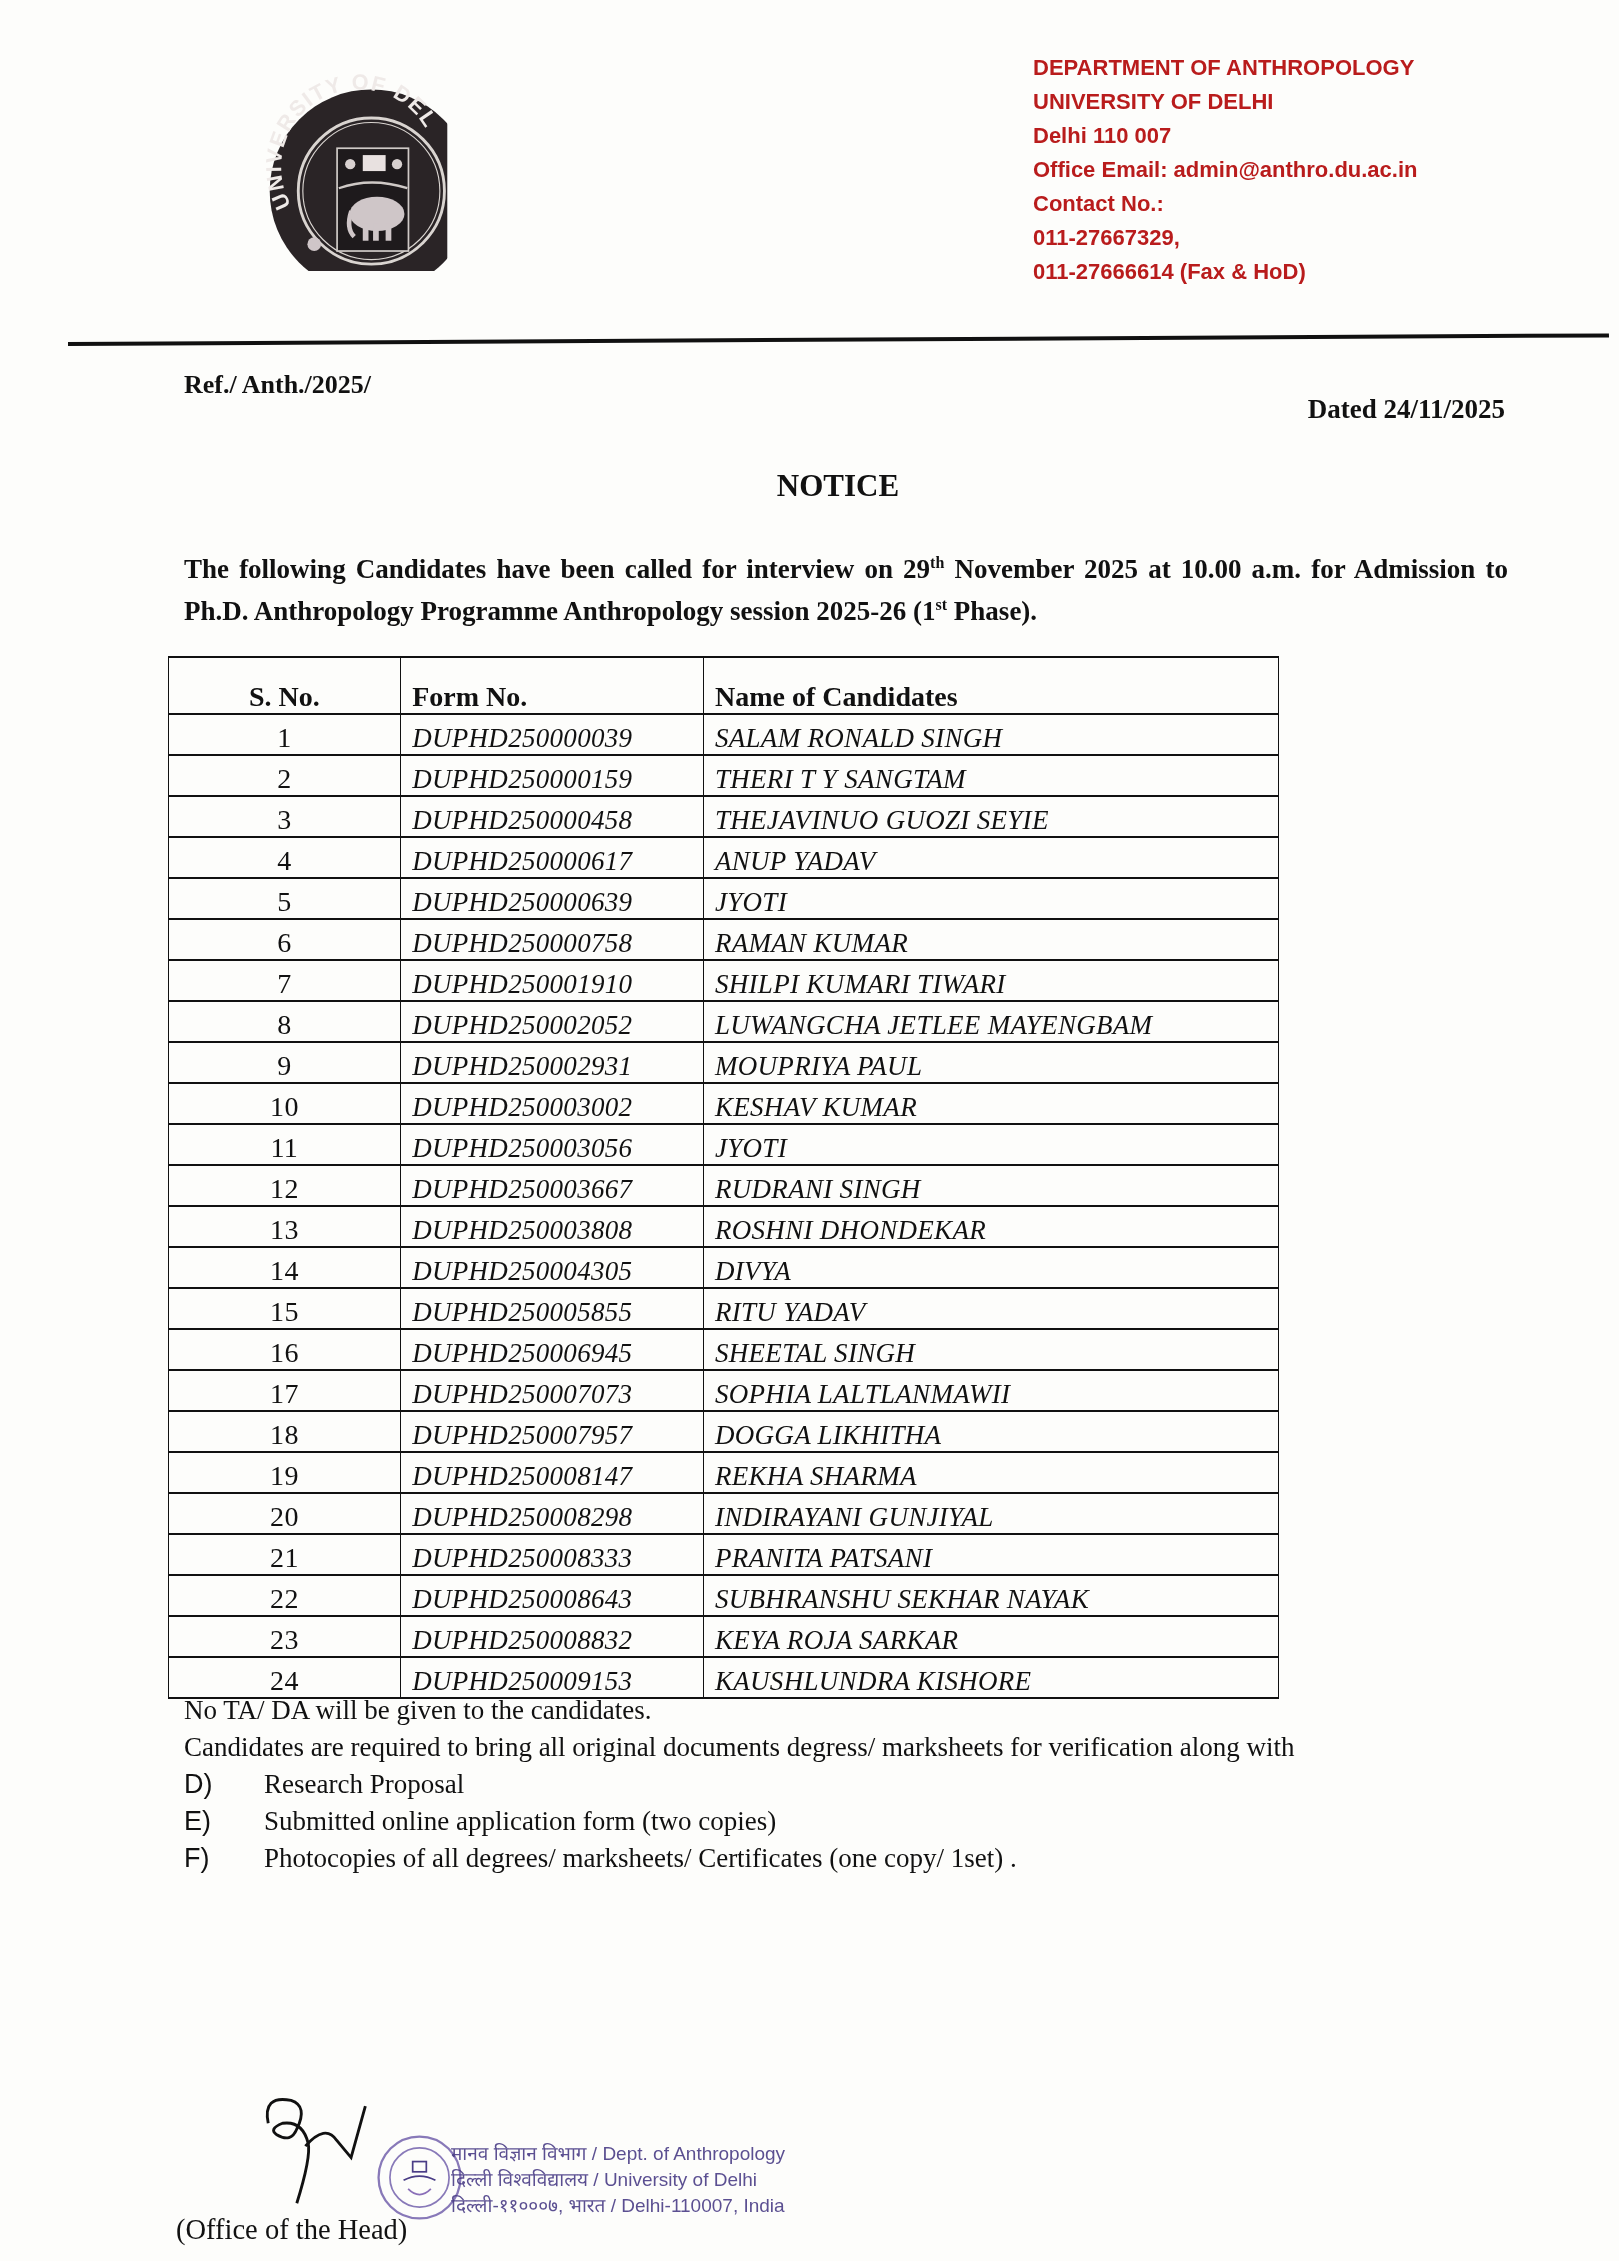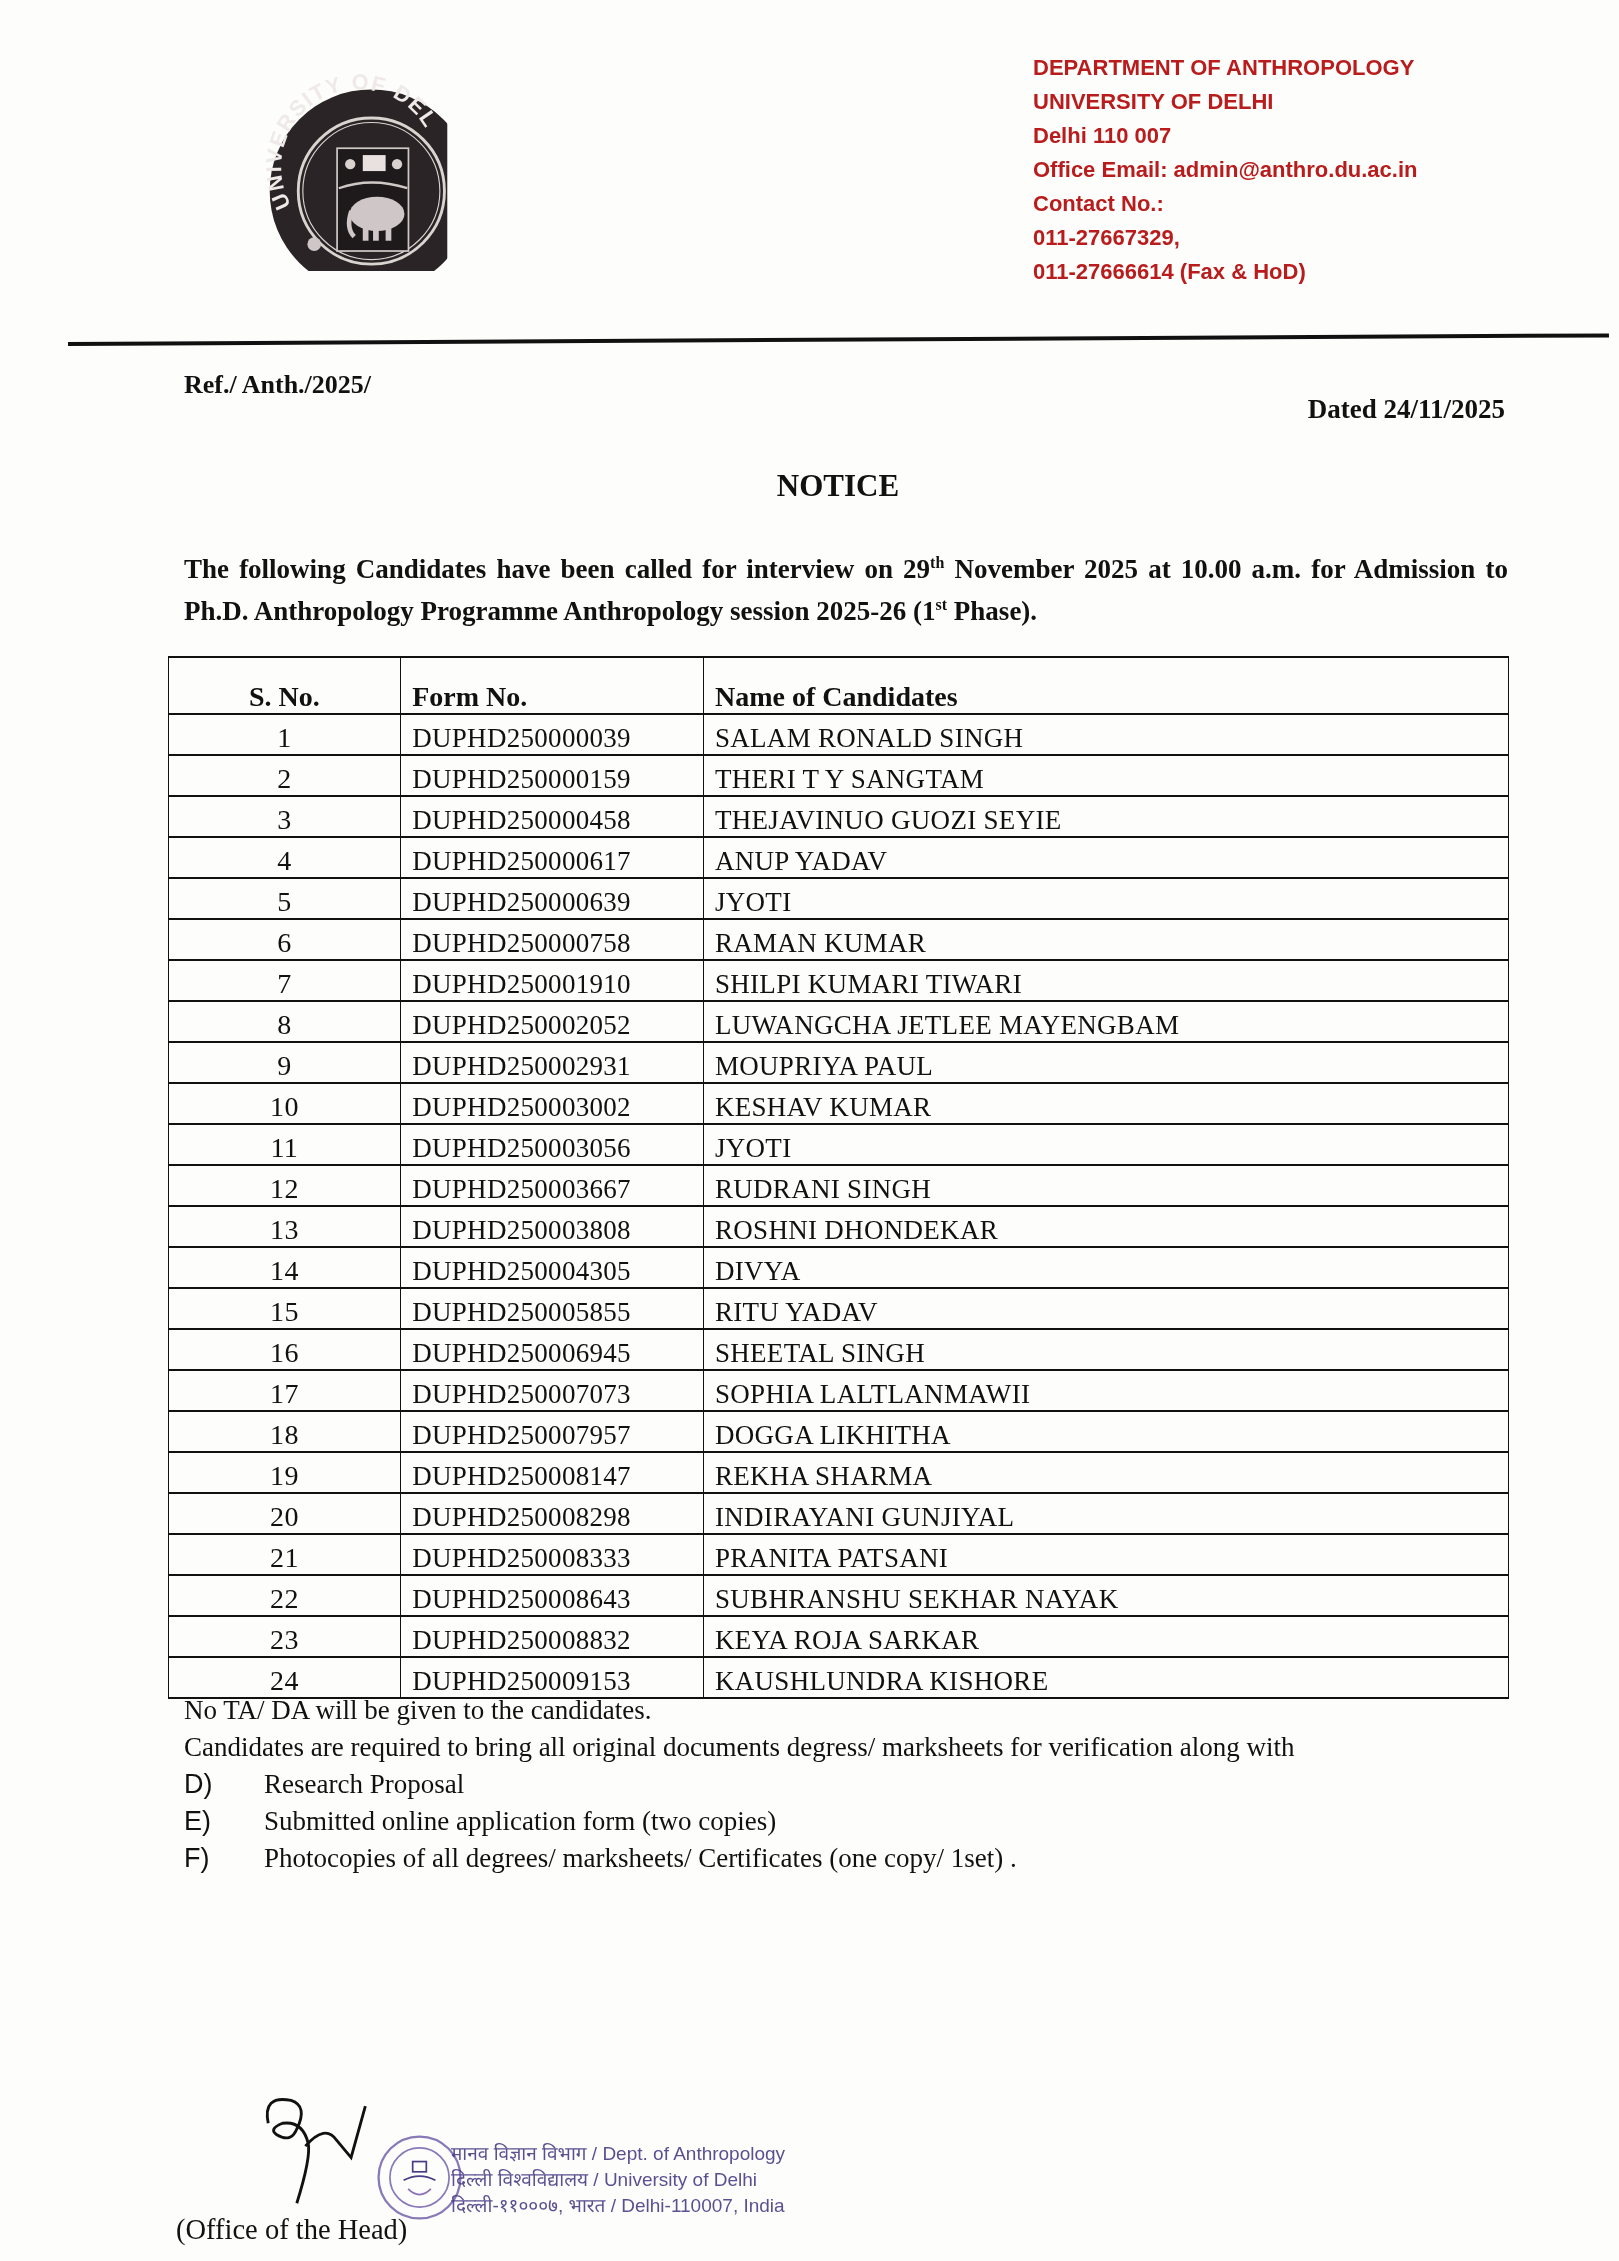--- a/index.html
+++ b/index.html
@@ -16,27 +16,27 @@
   .rule { position: absolute; left: 68px; top: 342px; width: 1541px; height: 4px; background: #111; transform: rotate(-0.32deg); transform-origin: left center; }
 
   .ref { position: absolute; left: 184px; top: 370px; font-size: 26px; font-weight: bold; }
   .dated { position: absolute; right: 114px; top: 394px; font-size: 27px; font-weight: bold; }
   .notice-title { position: absolute; left: 0; right: 0; top: 468px; text-align: center; font-size: 31px; font-weight: bold; text-decoration: underline; text-underline-offset: 6.8px; text-decoration-thickness: 2.9px; padding-left: 6px; }
   .notice-title span { display: inline-block; margin-left: 51px; }
 
   .intro { position: absolute; left: 184px; top: 545px; width: 1324px; font-size: 27px; font-weight: bold; line-height: 35px; text-align: justify; }
   .intro sup { font-size: 16px; }
 
-  table.cand { position: absolute; left: 168px; top: 656px; width: 1341px; border-collapse: collapse; font-size: 28px; }
+  table.cand { position: absolute; left: 168px; top: 656px; width: 1111px; border-collapse: collapse; font-size: 28px; }
   table.cand th, table.cand td { border: 2.3px solid #111; border-left-width: 1.7px; border-right-width: 1.7px; height: 39px; padding: 0 11.4px; vertical-align: bottom; }
   table.cand th { font-weight: bold; text-align: left; height: 55px; }
   table.cand th.c1, table.cand td.c1 { width: 208px; text-align: center; }
   table.cand th.c2, table.cand td.c2 { width: 279px; text-align: left; }
   table.cand td { font-weight: normal; letter-spacing: 0.3px; }
-  table.cand td.c2, table.cand td.c3 { font-size: 27px; }
+  table.cand td.c2, table.cand td.c3 { font-size: 27px; font-style: italic; }
 
   .notes { position: absolute; left: 184px; top: 1692px; width: 1330px; font-size: 27px; line-height: 37px; }
   .notes .li { display: flex; }
   .notes .li .mk { width: 80px; font-family: "Liberation Sans", sans-serif; }
   .please { position: absolute; left: 184px; top: 1989px; width: 1313px; font-size: 27px; font-weight: bold; line-height: 36px; }
 
   .signature { position: absolute; left: 251px; top: 2089px; width: 143px; height: 120px; }
   .office-head { position: absolute; left: 176px; top: 2214px; font-size: 28.5px; font-weight: normal; }
   .stamp { position: absolute; left: 374px; top: 2132px; width: 91px; height: 91px; }
   .stamp-text { position: absolute; left: 451px; top: 2141px; font-family: "Liberation Sans", sans-serif; font-size: 19px; line-height: 26px; color: #4a3d86; opacity: 0.9; }

